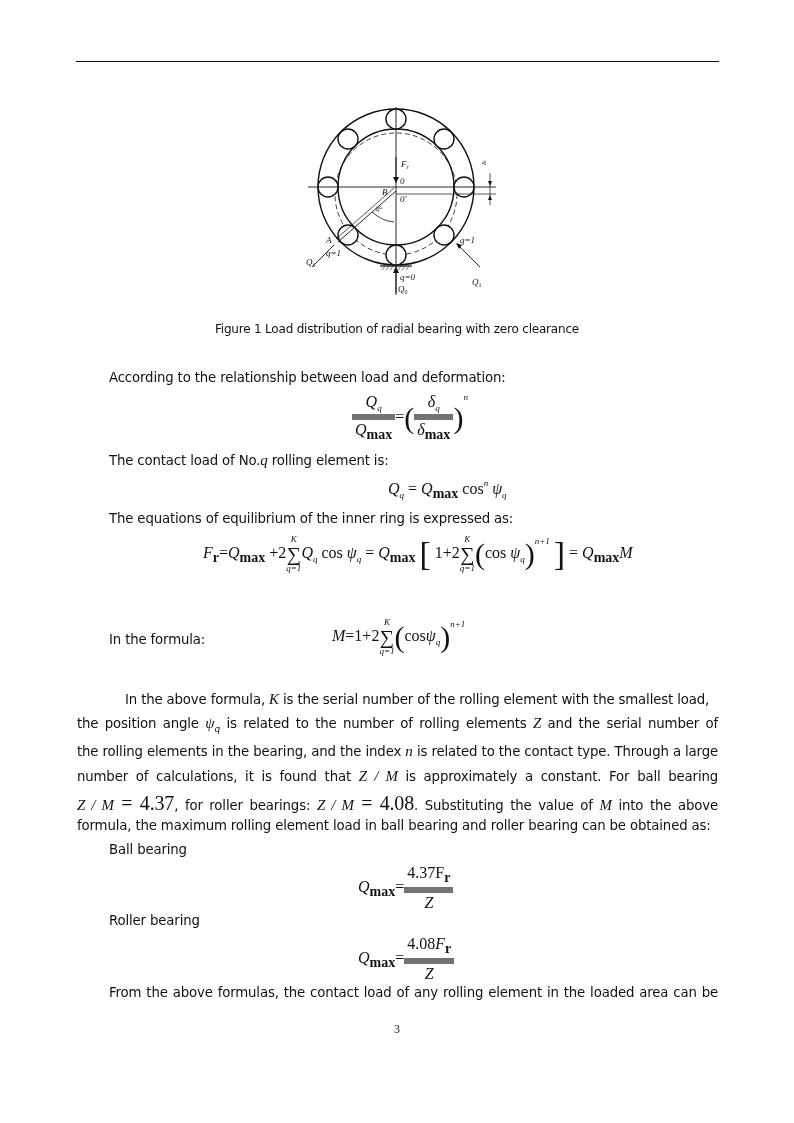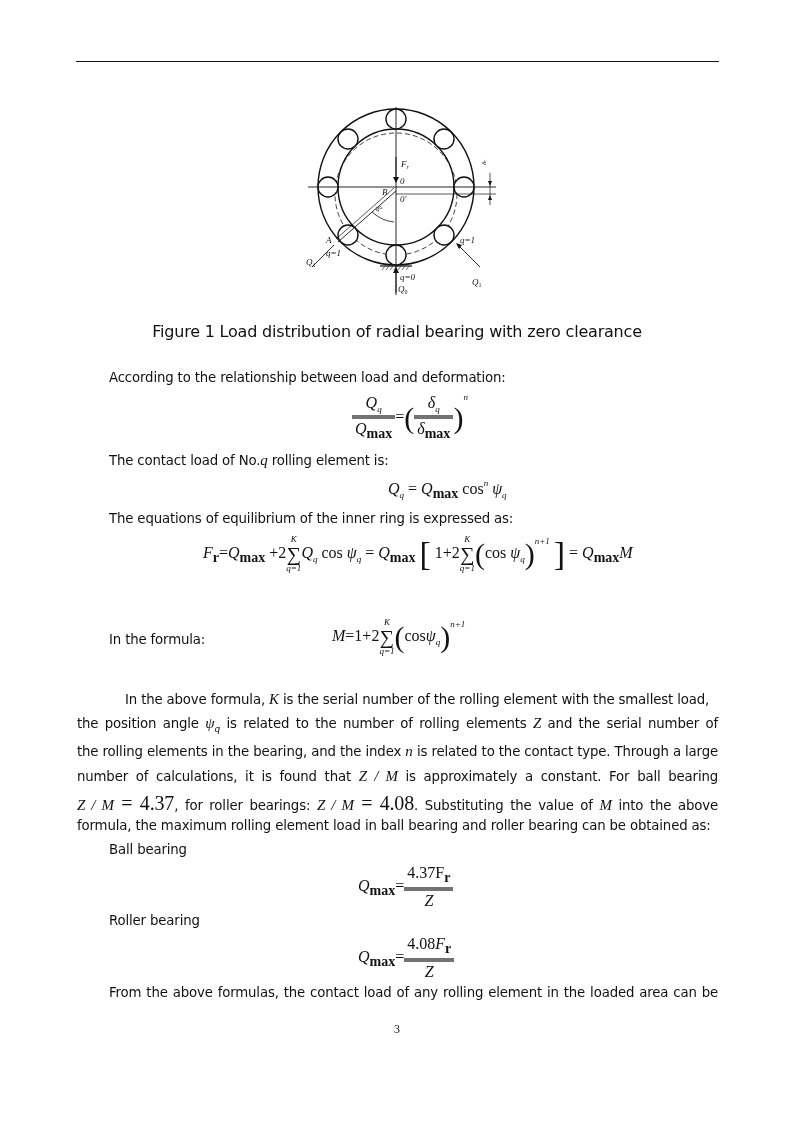--- a/index.html
+++ b/index.html
@@ -2,33 +2,33 @@
 <html><head>
 <meta charset="utf-8">
 <style>
   html, body { margin: 0; padding: 0; background: #ffffff; }
   body { width: 794px; height: 1123px; position: relative; overflow: hidden;
          font-family: "DejaVu Sans", "Liberation Sans", sans-serif; color: #111; }
   .rule { position: absolute; left: 76px; width: 643px; top: 61px; height: 0;
           border-top: 1.3px solid #111; }
   .fig { position: absolute; left: 300px; top: 95px; width: 200px; height: 200px; }
   .caption { position: absolute; left: 0; width: 794px; top: 322px; text-align: center;
-             font-size: 16px; letter-spacing: -0.2px; }
+             font-size: 12px; letter-spacing: -0.2px; }
   .p { position: absolute; font-size: 13.3px; letter-spacing: -0.15px; white-space: nowrap; }
   .ind { left: 109px; }
   .just { left: 77px; width: 641px; text-align: justify; text-align-last: justify; white-space: normal; }
   .m { font-family: "Liberation Serif", "DejaVu Serif", serif; font-style: italic; font-size: 15px; }
   .mr { font-family: "Liberation Serif", "DejaVu Serif", serif; font-style: normal; font-size: 20px; }
   .eq { position: absolute; font-family: "Liberation Serif", "DejaVu Serif", serif; font-size: 16px; white-space: nowrap; }
   .eq i { font-style: italic; }
   .sub { font-size: 14px; vertical-align: -4px; font-style: normal; font-weight: bold; }
   .subi { font-size: 9px; vertical-align: -4px; font-style: italic; }
   .sup { font-size: 9px; vertical-align: 8px; font-style: italic; }
   .frac { display: inline-block; vertical-align: middle; text-align: center; }
-  .frac .num { display: block; border-bottom: 4px solid #737373; padding: 0 3px 1px; }
+  .frac .num { display: block; border-bottom: 6px solid #737373; padding: 0 3px 1px; }
   .frac .den { display: block; padding: 1px 3px 0; }
   .big { font-size: 30px; font-style: normal; vertical-align: middle; font-weight: 100; }
   .bigb { font-size: 34px; font-style: normal; vertical-align: middle; }
   .sum { display: inline-block; vertical-align: middle; text-align: center; line-height: 1; }
   .sum .lim { display: block; font-size: 9px; font-style: italic; }
   .sum .sig { display: block; font-size: 20px; font-style: normal; }
   .pagenum { position: absolute; left: 0; width: 794px; top: 1022px; text-align: center;
              font-family: "Liberation Serif", serif; font-size: 12px; }
   svg text { font-family: "Liberation Serif", "DejaVu Serif", serif; font-style: italic; }
 </style>

